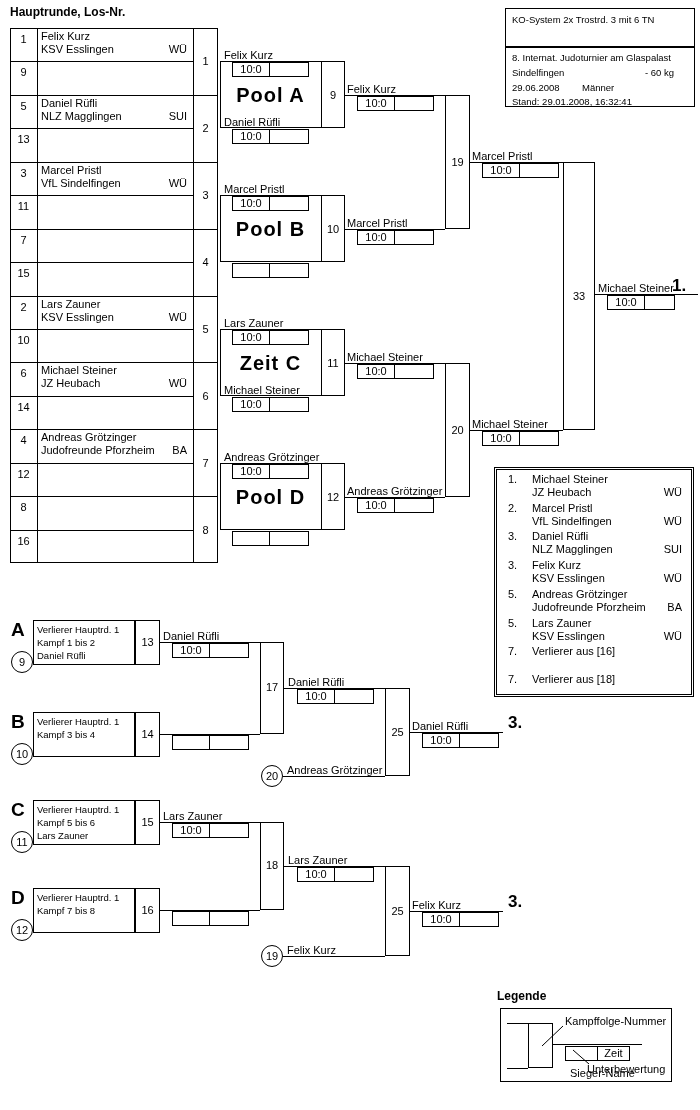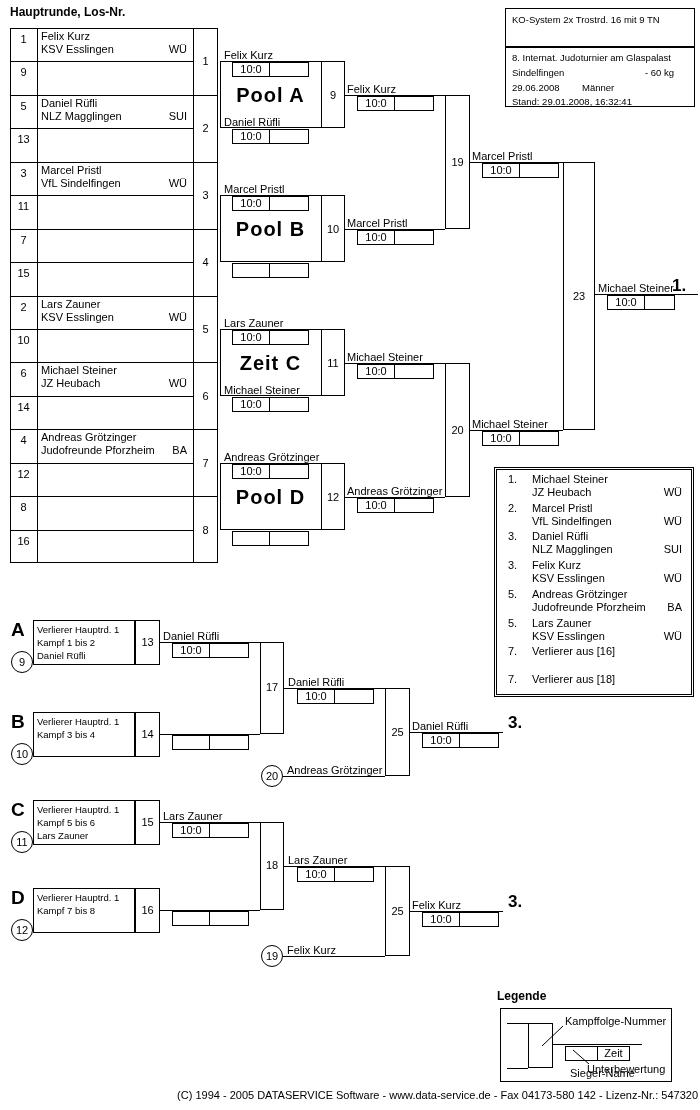--- a/index.html
+++ b/index.html
@@ -31,21 +31,21 @@
 </style>
 </head>
 <body>
 
 <div id="root">
 
   <div class="txt b t12" style="left:10px;top:6px">Hauptrunde, Los-Nr.</div>
 
   <div class="bx" style="left:505px;top:8px;width:190px;height:39px"></div>
   <div class="bx" style="left:505px;top:47px;width:190px;height:60px"></div>
-  <div class="txt t95" style="left:512px;top:13px">KO-System 2x Trostrd. 16 mit 9 TN</div>
+  <div class="txt t95" style="left:512px;top:13px">KO-System 2x Trostrd. 3 mit 6 TN</div>
   <div class="txt t95" style="left:512px;top:51px">8. Internat. Judoturnier am Glaspalast</div>
   <div class="txt t95" style="left:512px;top:66px">Sindelfingen</div>
   <div class="txt t95 right" style="left:512px;top:66px;width:162px">- 60 kg</div>
   <div class="txt t95" style="left:512px;top:81px">29.06.2008</div>
   <div class="txt t95" style="left:582px;top:81px">Männer</div>
   <div class="txt t95" style="left:512px;top:95px">Stand: 29.01.2008, 16:32:41</div>
 
 
   <div class="bx" style="left:494px;top:467px;width:200px;height:230px"></div>
   <div class="bx" style="left:496px;top:469px;width:196px;height:226px"></div>
@@ -61,21 +61,20 @@
     <div class="sc2" style="width:32px">Zeit</div>
   </div>
   <div class="txt" style="left:565px;top:1015px">Kampffolge-Nummer</div>
   <div class="txt" style="left:570px;top:1067px">Sieger-Name</div>
   <div class="txt" style="left:587px;top:1063px">Unterbewertung</div>
   <svg style="left:540px;top:1020px" width="60" height="50">
     <line x1="2" y1="26" x2="23" y2="6" stroke="#000" stroke-width="1"></line>
     <line x1="33" y1="30" x2="49" y2="44" stroke="#000" stroke-width="1"></line>
   </svg>
 
-  <div class="txt right" style="left:0;top:1089px;width:698px">(C) 1994 - 2005 DATASERVICE Software - www.data-service.de - Fax 04173-580 142 - Lizenz-Nr.: 547320</div>
 <div class="bx" style="left: 10px; top: 28px; width: 208px; height: 535px;"></div>
     <div class="vl" style="left: 37px; top: 28px; height: 535px;"></div>
     <div class="vl" style="left: 193px; top: 28px; height: 535px;"></div>
     <div class="hl" style="left: 10px; top: 61.4375px; width: 183px;"></div>
     <div class="hl" style="left: 10px; top: 94.875px; width: 208px;"></div>
     <div class="hl" style="left: 10px; top: 128.312px; width: 183px;"></div>
     <div class="hl" style="left: 10px; top: 161.75px; width: 208px;"></div>
     <div class="hl" style="left: 10px; top: 195.188px; width: 183px;"></div>
     <div class="hl" style="left: 10px; top: 228.625px; width: 208px;"></div>
     <div class="hl" style="left: 10px; top: 262.062px; width: 183px;"></div>
@@ -249,21 +248,21 @@
     </div>
     <div class="bx" style="left: 445px; top: 363px; width: 25px; height: 134px;"></div>
     <div class="txt num" style="left: 445px; top: 424px; width: 25px;">20</div>
     <div class="hl" style="left: 470px; top: 430px; width: 93px;"></div>
     <div class="txt" style="left: 472px; top: 418px;">Michael Steiner</div>
     <div class="score" style="left: 482px; top: 431px;">
       <div class="sc1" style="width: 38px;">10:0</div>
       <div class="sc2" style="width: 39px;"></div>
     </div>
     <div class="bx" style="left: 563px; top: 162px; width: 32px; height: 268px;"></div>
-    <div class="txt num" style="left: 563px; top: 290px; width: 32px;">23</div>
+    <div class="txt num" style="left: 563px; top: 290px; width: 32px;">33</div>
     <div class="hl" style="left: 595px; top: 294px; width: 103px;"></div>
     <div class="txt" style="left: 598px; top: 282px;">Michael Steiner</div>
     <div class="score" style="left: 607px; top: 295px;">
       <div class="sc1" style="width: 38px;">10:0</div>
       <div class="sc2" style="width: 30px;"></div>
     </div>
     <div class="txt b place" style="left: 672px; top: 277px;">1.</div>
     <div class="txt b letter" style="left: 11px; top: 620px;">A</div>
     <div class="bx" style="left: 33px; top: 620px; width: 102px; height: 45px;"></div>
     <div class="bx" style="left: 135px; top: 620px; width: 25px; height: 45px;"></div>

